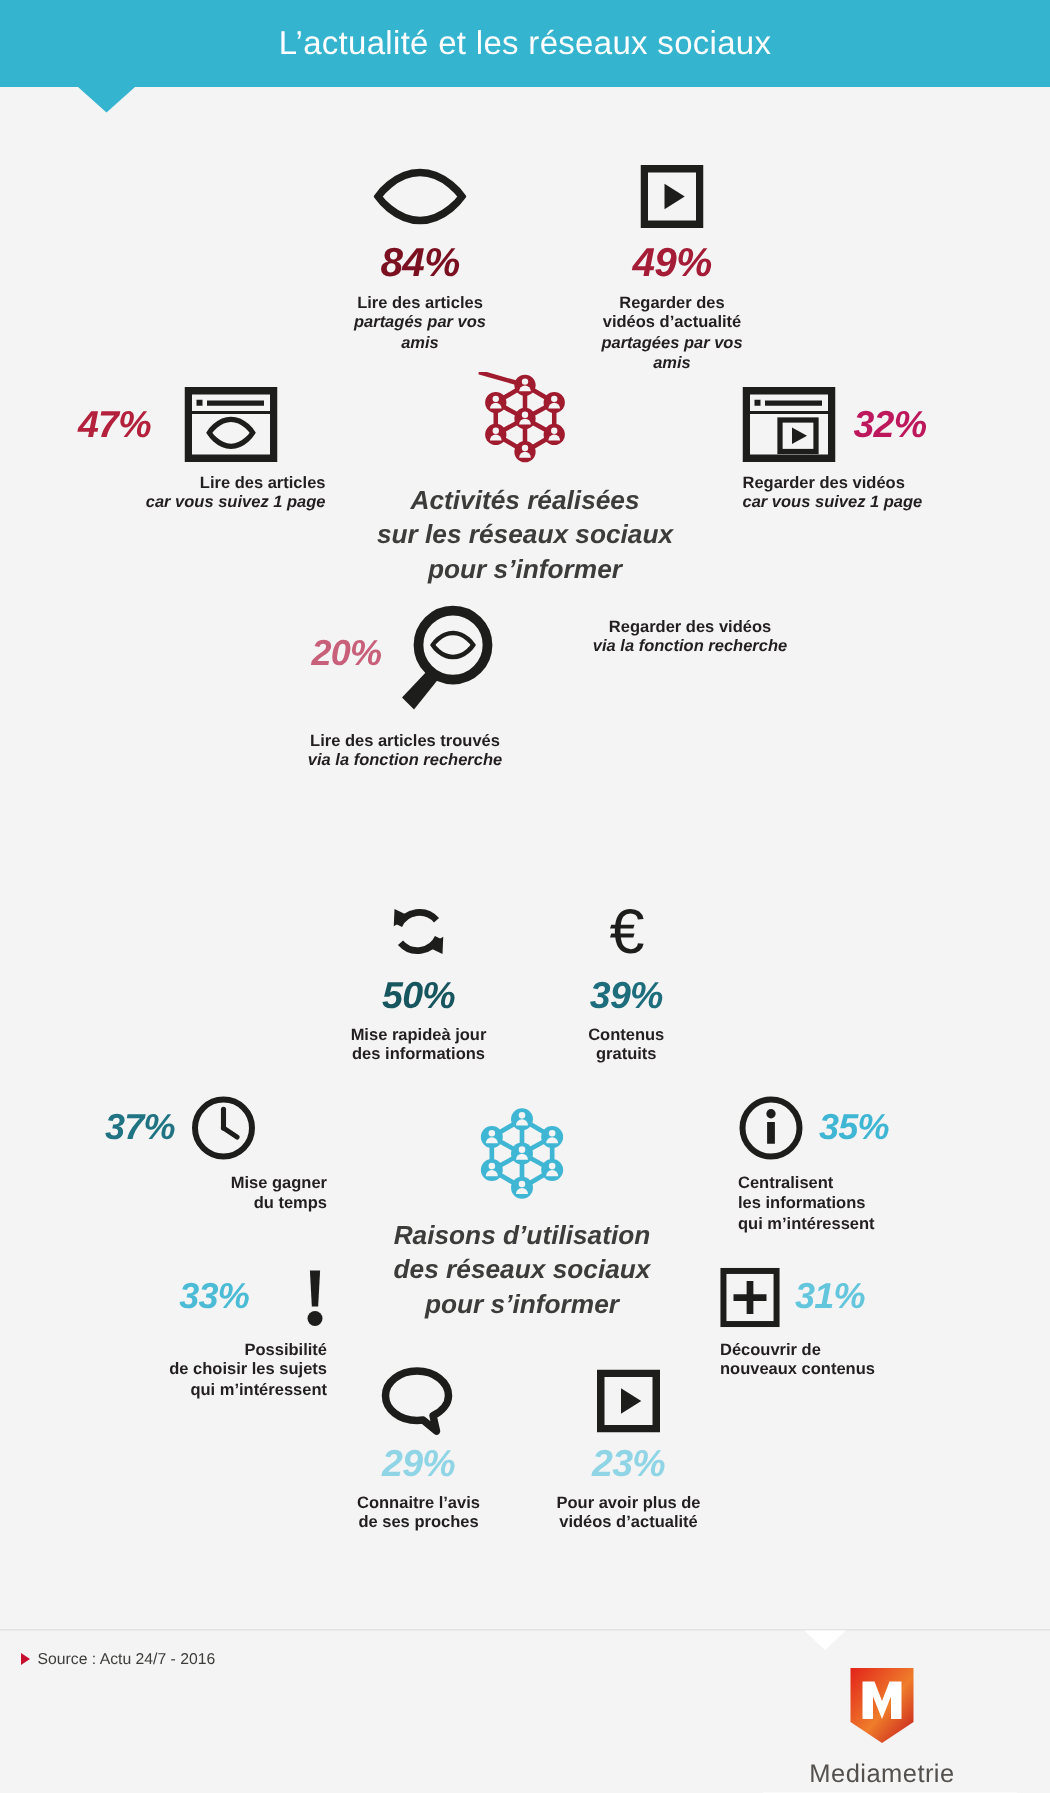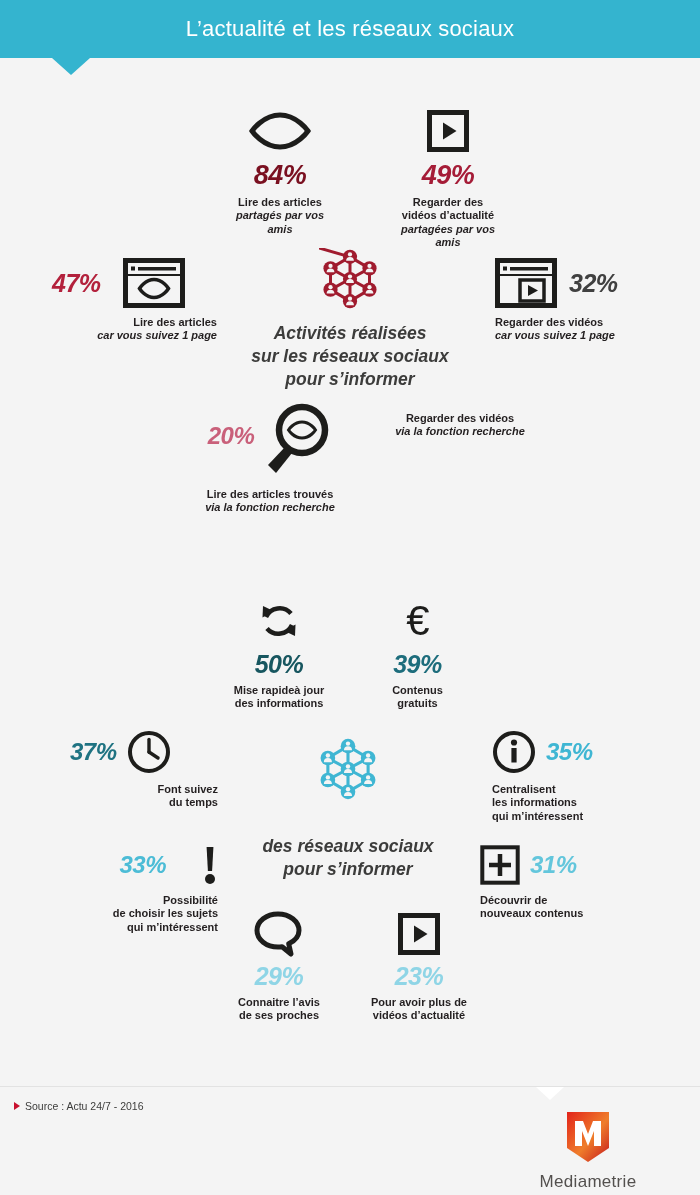--- a/index.html
+++ b/index.html
@@ -178,21 +178,21 @@
   <div class="block" style="left:495px; top:258px; width:175px;">
     <div class="row" style="justify-content:flex-start;">
       <svg width="62" height="50" viewBox="0 0 62 50">
         <rect x="2.5" y="2.5" width="57" height="45" fill="none" stroke="#1d1d1b" stroke-width="5"></rect>
         <rect x="8" y="8.5" width="4" height="4" fill="#1d1d1b"></rect>
         <rect x="15" y="9" width="38" height="3.5" fill="#1d1d1b"></rect>
         <line x1="2.5" y1="17" x2="59.5" y2="17" stroke="#1d1d1b" stroke-width="2"></line>
         <rect x="25" y="22" width="24" height="21" fill="none" stroke="#1d1d1b" stroke-width="3.5"></rect>
         <path d="M33 27 L43 32.5 L33 38 Z" fill="#1d1d1b"></path>
       </svg>
-      <div class="pct" style="font-size:25px; color:#404040; margin-left:12px;">32%</div>
+      <div class="pct" style="font-size:25px; color:#be185d; margin-left:12px;">32%</div>
     </div>
     <div class="cap left" style="margin-top:8px;">
       <span class="rm">Regarder des vidéos</span>
       <span class="it">car vous suivez 1 page</span>
     </div>
   </div>
 
   <div class="block" style="left:235px; top:248px; width:230px;">
     <div class="icon-wrap" style="height:62px;">
       <svg width="62" height="62" viewBox="0 0 70 70">
@@ -300,21 +300,21 @@
   <div class="block" style="left:70px; top:730px; width:148px;">
     <div class="row" style="justify-content:flex-start;">
       <div class="pct" style="font-size:24px; color:#1f7382; margin-right:10px;">37%</div>
       <svg width="44" height="44" viewBox="0 0 44 44">
         <circle cx="22" cy="22" r="19" fill="none" stroke="#1d1d1b" stroke-width="4"></circle>
         <line x1="22" y1="22" x2="22" y2="9.5" stroke="#1d1d1b" stroke-width="3.4" stroke-linecap="round"></line>
         <line x1="22" y1="22" x2="31" y2="28" stroke="#1d1d1b" stroke-width="3.4" stroke-linecap="round"></line>
       </svg>
     </div>
     <div class="cap right" style="margin-top:9px;">
-      <span class="rm">Font suivez</span>
+      <span class="rm">Mise gagner</span>
       <span class="rm">du temps</span>
     </div>
   </div>
 
   <div class="block" style="left:55px; top:845px; width:163px;">
     <div class="row" style="justify-content:flex-end;gap:28px;">
       <div class="pct" style="font-size:24px; color:#4cbcd6; margin-right:8px;">33%</div>
       <svg width="16" height="40" viewBox="0 0 16 40">
         <path d="M4.6 2 h6.8 l-1.3 24 h-4.2 z" fill="#1d1d1b"></path>
         <circle cx="8" cy="34" r="5" fill="#1d1d1b"></circle>
@@ -365,21 +365,21 @@
           <circle cx="13" cy="44.2" r="2.4"></circle>
             <path d="M8.6 51.5a4.4 4.4 0 0 1 8.8 0z"></path>
           <circle cx="57" cy="44.2" r="2.4"></circle>
             <path d="M52.6 51.5a4.4 4.4 0 0 1 8.8 0z"></path>
           <circle cx="35" cy="57.2" r="2.4"></circle>
             <path d="M30.6 64.5a4.4 4.4 0 0 1 8.8 0z"></path>
         </g>
       </svg>
     </div>
     <div class="center-title" style="margin-top:12px;">
-      <br>
+      <span>Raisons d’utilisation</span><br>
       <span>des réseaux sociaux</span><br>
       <span>pour s’informer</span>
     </div>
   </div>
 
   <div class="block" style="left:492px; top:730px; width:175px;">
     <div class="row" style="justify-content:flex-start;">
       <svg width="44" height="44" viewBox="0 0 44 44">
         <circle cx="22" cy="22" r="19" fill="none" stroke="#1d1d1b" stroke-width="4"></circle>
         <circle cx="22" cy="12.5" r="3.1" fill="#1d1d1b"></circle>

